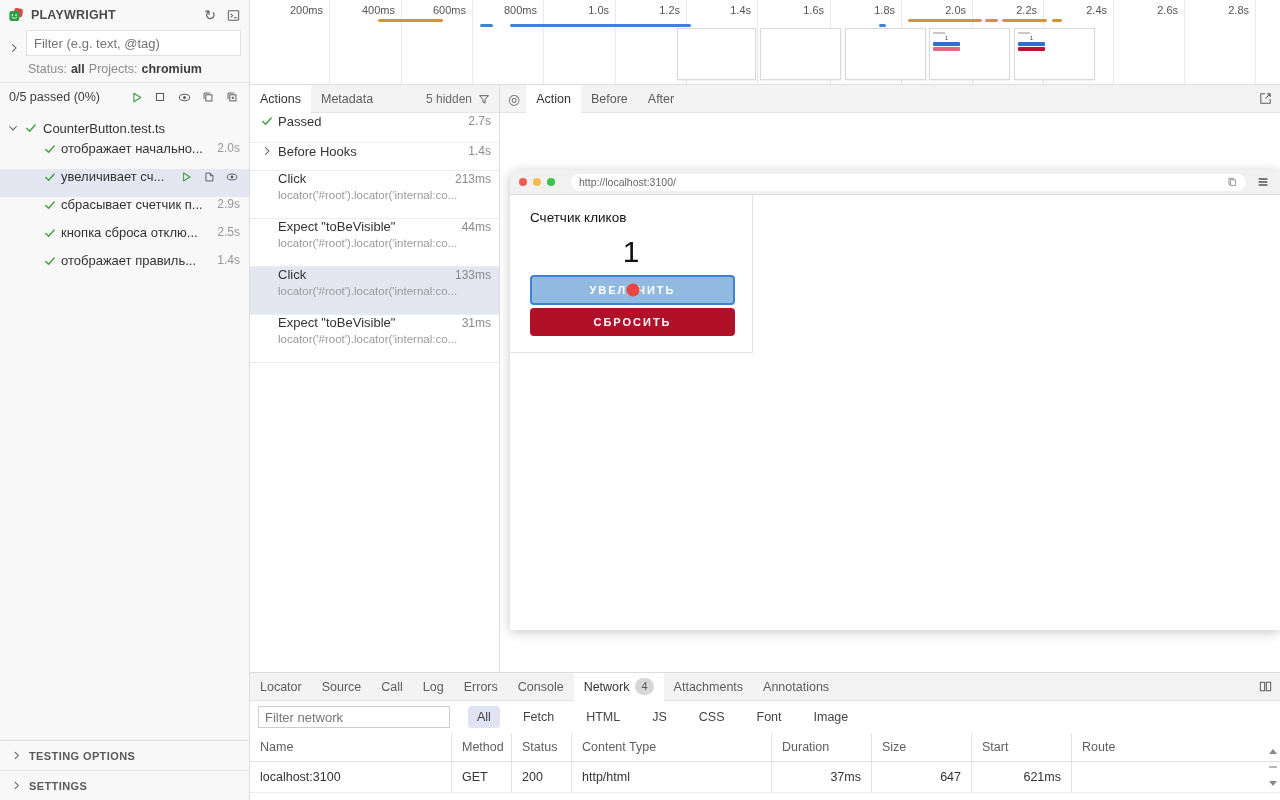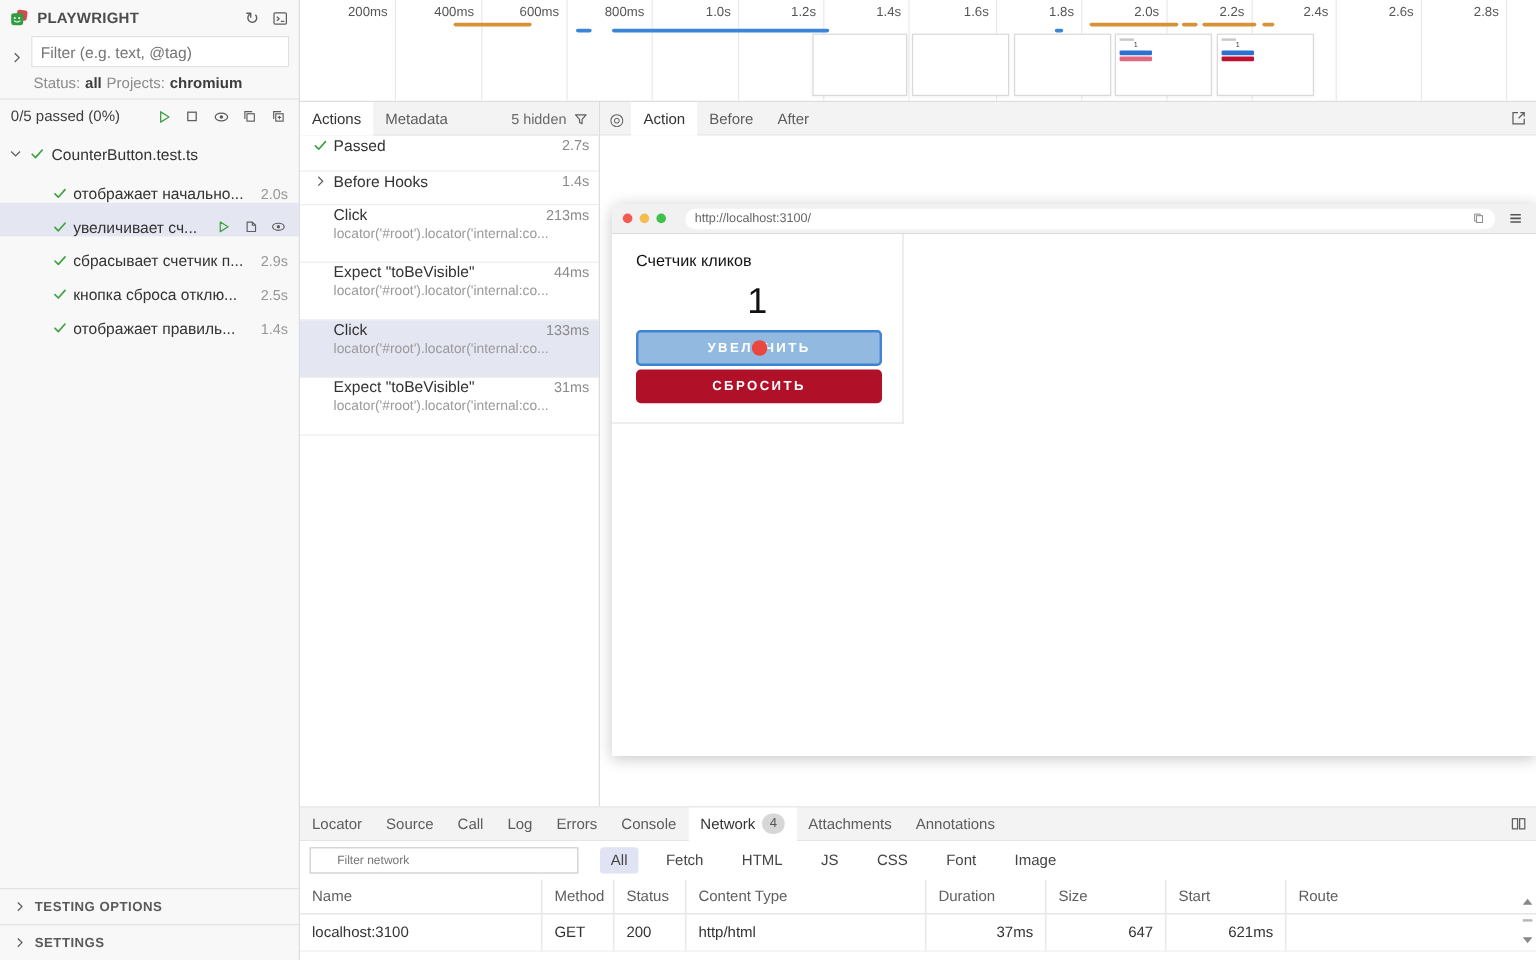--- a/index.html
+++ b/index.html
@@ -18,21 +18,21 @@
   .sb-filter{height:26px;display:flex;align-items:flex-end;padding:0 8px 0 6px;gap:4px}
   .sb-filter input{flex:1;height:24px;border:1px solid #e2e2e2;background:#fff;padding:0 7px;font-size:13px;color:#333;
        font-family:"Liberation Sans",sans-serif;outline:none}
   .sb-status{height:26px;display:flex;align-items:center;padding-left:28px;font-size:12.5px;gap:4px;color:#8b8b8b}
   .sb-status b{color:#3d3d3d;font-weight:600}
   .sb-divider{border-top:1px solid #e2e2e2}
   .sb-toolbar{height:28px;display:flex;align-items:center;padding:0 9px;gap:8px}
   .sb-progress{font-size:12.5px;color:#3d3d3d;margin-right:auto}
   .file-row{height:26px;margin-top:4px;display:flex;align-items:center;padding-left:5px;gap:2px;color:#333}
   .file-name{margin-left:2px;white-space:nowrap;overflow:hidden}
-  .test-row{height:28px;display:flex;align-items:flex-end;padding:0 9px 0 42px;gap:3px;color:#333}
+  .test-row{height:28px;display:flex;align-items:flex-start;padding:0 9px 0 42px;gap:3px;color:#333}
   .test-row.selected{background:var(--selected-bg,#e4e6f1)}
   .test-name{white-space:nowrap;overflow:hidden;text-overflow:ellipsis}
   .test-dur{margin-left:auto;color:#979797;font-size:12px}
   .row-icons{margin-left:auto;display:flex;gap:7px}
   .sb-section{position:absolute;left:0;width:249px;height:30px;border-top:1px solid #e2e2e2;display:flex;align-items:center;
       gap:5px;padding:0 8px;box-sizing:border-box;font-size:11px;font-weight:700;color:#5a5a5a;letter-spacing:.4px}
 
   
   #timeline{left:250px;top:0;width:1030px;height:85px;background:#fff;border-bottom:1px solid #ddd;box-sizing:border-box;overflow:hidden}
   .tick-line{position:absolute;top:0;bottom:0;width:1px;background:#e9e9e9}
@@ -82,21 +82,21 @@
   .btn{position:absolute;left:20px;width:205px;display:flex;align-items:center;justify-content:center;color:#fff;
       font-size:11px;font-weight:700;letter-spacing:2px;border-radius:4px;box-sizing:border-box}
   .btn-inc{top:80px;height:30px;background:var(--button-blue-bg,#92b9e0);border:2px solid var(--button-blue-border,#3f83d2)}
   .btn-reset{top:113px;height:28px;background:var(--button-red-bg,#b01128)}
   .click-dot{position:absolute;left:50%;top:50%;width:13px;height:13px;border-radius:50%;
       transform:translate(-50%,-50%);background:var(--click-dot,#ea4740)}
 
   
   #bottom{left:250px;top:672px;width:1030px;height:128px;background:#fff;border-top:1px solid #ddd;box-sizing:border-box}
   .net-filter-row{height:32px;display:flex;align-items:center;padding:0 8px;background:#fff}
-  .net-filter-row input{width:178px;height:20px;border:1px solid #ccc;padding:0 22px;font-size:10px;color:#333;
+  .net-filter-row input{width:178px;height:20px;border:1px solid #ccc;padding:0 6px;font-size:13px;color:#333;
       font-family:"Liberation Sans",sans-serif;outline:none}
   .chips{display:flex;align-items:center;gap:14px;margin-left:18px}
   .chip{padding:4px 9px;border-radius:3px;font-size:12.5px;color:#444;white-space:nowrap}
   .chip.active{background:#e0e3f3}
   .tbl-head,.tbl-row{display:flex;align-items:stretch}
   .tbl-head{height:28px;border-bottom:1px solid #e0e0e0;color:#5f5f5f;font-size:12.5px}
   .tbl-row{height:30px;border-bottom:1px solid #eee;color:#333;font-size:12.5px}
   .cell{display:flex;align-items:center;padding:0 10px;box-sizing:border-box;border-right:1px solid #e4e4e4;
       white-space:nowrap;overflow:hidden}
   .cell.last{border-right:none}

